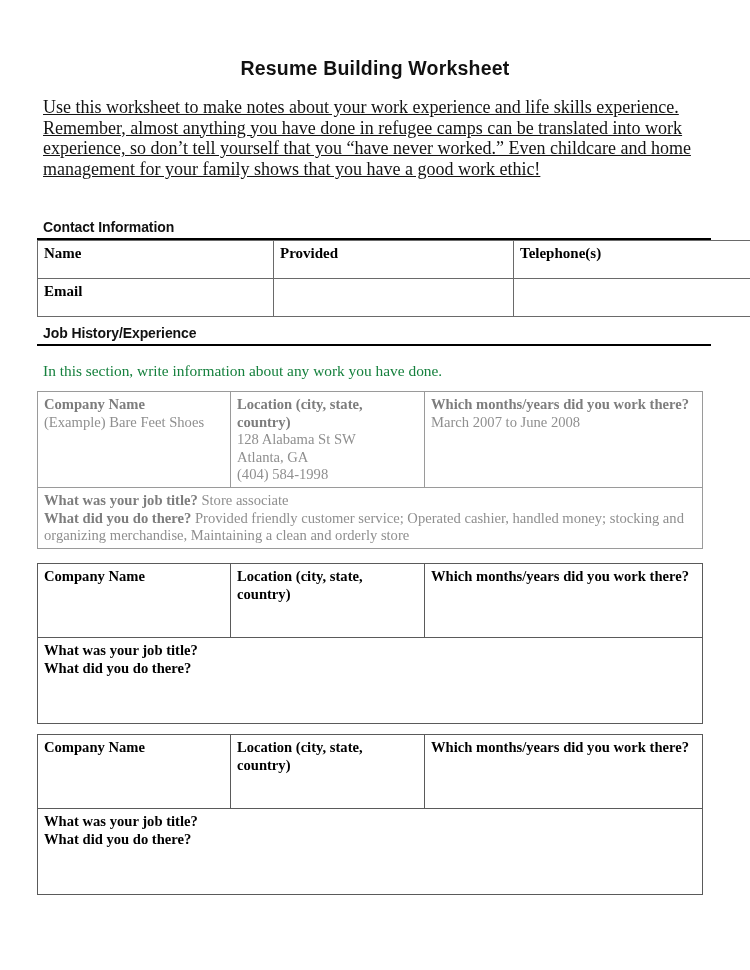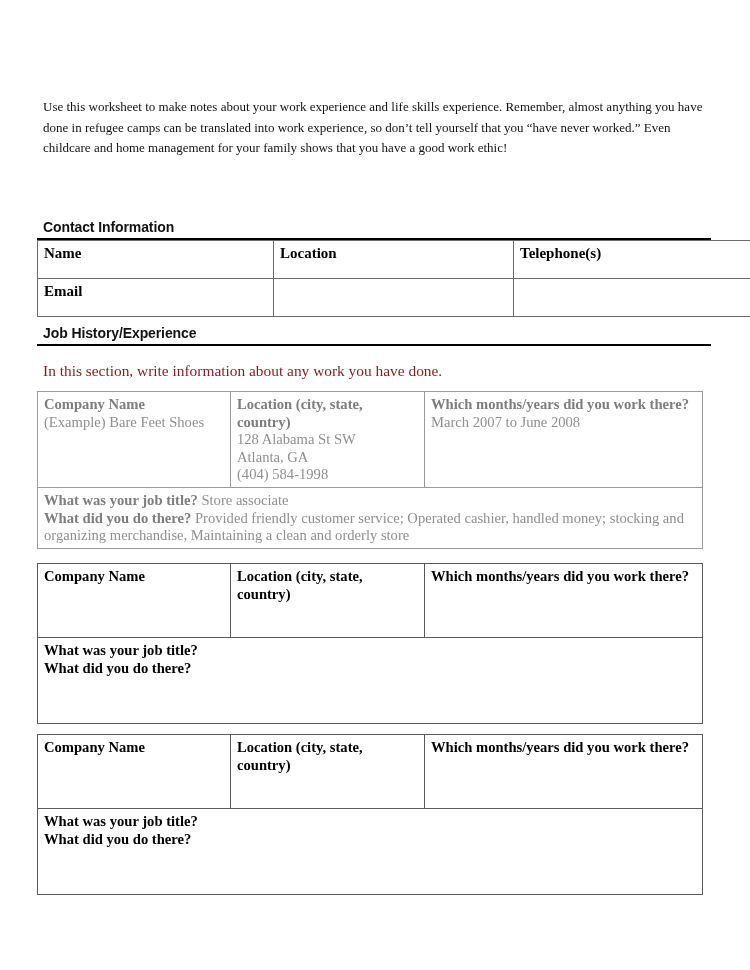--- a/index.html
+++ b/index.html
@@ -36,24 +36,25 @@
     letter-spacing: 0.2px;
     color: #111;
   }
 
   
   .intro {
     position: absolute;
     left: 43px;
     top: 97px;
     width: 664px;
-    font-size: 13px;
+    font-size: 18px;
     line-height: 20.6px;
     text-align: left;
     color: #131313;
+    text-decoration: underline;
   }
   .intro-2 {
     position: absolute;
     left: 43px;
     top: 186px;
     width: 664px;
     font-size: 15.4px;
     line-height: 20.6px;
     color: #131313;
   }
@@ -78,21 +79,21 @@
   #head-contact { left: 43px; top: 219px; }
   #rule-contact { top: 238px; }
   #head-jobs    { left: 43px; top: 325px; }
   #rule-jobs    { top: 344px; }
 
   .sub-note {
     position: absolute;
     left: 43px;
     top: 362px;
     font-size: 15.4px;
-    color: #7f1d1d;
+    color: #15803d;
   }
 
   
   .tbl {
     position: absolute;
     border-collapse: collapse;
     table-layout: fixed;
     font-size: 14.6px;
   }
   .tbl td {
@@ -153,32 +154,33 @@
   #job-table-1 .body-cell, #job-table-2 .body-cell { height: 78px; }
 
   .q-line { display: block; font-weight: bold; }
   .nowrap-block { display: block; }
 </style>
 </head>
 <body>
 
 <div class="page">
 
+  <div class="doc-title">Resume Building Worksheet</div>
 
   <div class="intro">Use this worksheet to make notes about your work experience and life skills experience.  Remember, almost anything you have done in refugee camps can be translated into work experience, so don’t tell yourself that you “have never worked.”  Even childcare and home management for your family shows that you have a good work ethic!</div>
 
 
   <div class="section-head" id="head-contact">Contact Information</div>
   <div class="section-rule" id="rule-contact"></div>
 
   <table class="tbl" id="contact-table">
     <tbody>
         <tr>
       <td style="width:223px">Name</td>
-      <td style="width:227px">Location</td>
+      <td style="width:227px">Provided</td>
       <td style="width:226px">Telephone(s)</td>
     </tr>
     <tr>
       <td>Email</td>
       <td></td>
       <td></td>
     </tr>
   </tbody>
     </table>
 

